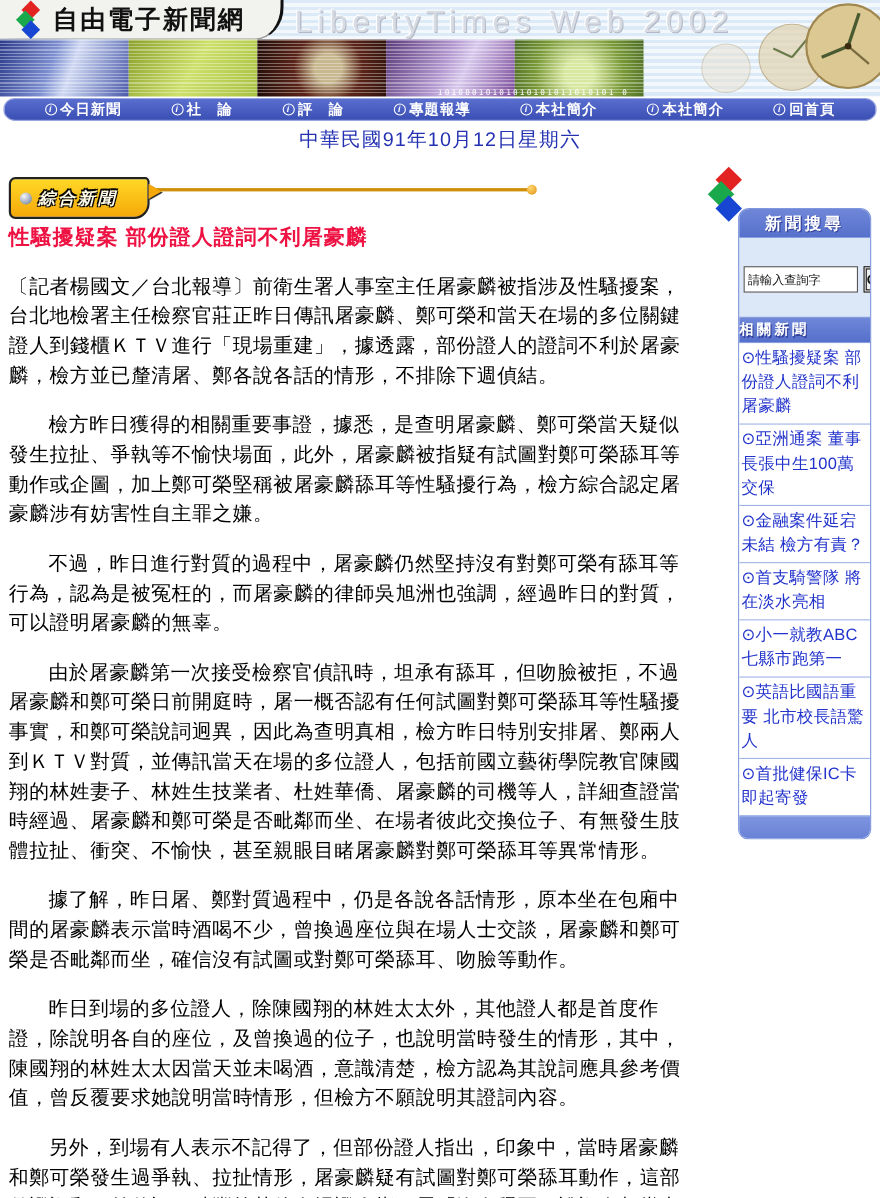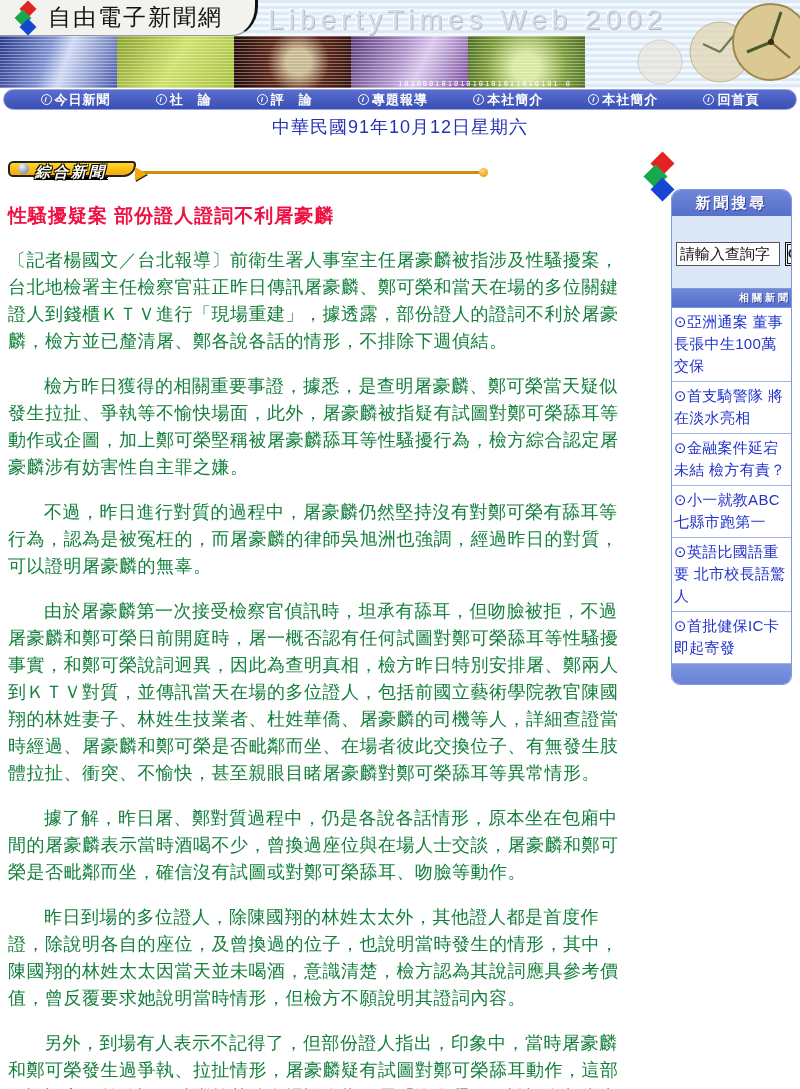--- a/index.html
+++ b/index.html
@@ -29,21 +29,21 @@
     border-bottom-right-radius: 26px 30px;
     display: flex; align-items: center; gap: 8px;
     padding-left: 14px;
     z-index: 3;
   }
   .diamond-logo { position: relative; width: 26px; height: 30px; flex: 0 0 26px; }
   .diamond-logo i { position: absolute; width: 12px; height: 12px; transform: rotate(45deg); }
   .diamond-logo .d-red   { background:#e32222; left: 8px; top: 0; }
   .diamond-logo .d-green { background:#19a84c; left: 3px; top: 9px; }
   .diamond-logo .d-blue  { background:#1747d2; left: 8px; top: 18px; }
-  .brand-name { font-size: 23px; font-weight: normal; color:#111; letter-spacing: 2px; white-space: nowrap; }
+  .brand-name { font-size: 23px; font-weight: bold; color:#111; letter-spacing: 2px; white-space: nowrap; }
   .banner-title {
     position: absolute; left: 268px; top: 4px;
     font-size: 28px; font-weight: normal; letter-spacing: 5px;
     color: #d7dbe3; text-shadow: 1px 1px 0 #b3b9c6, -1px -1px 0 #ffffff;
     z-index: 2; white-space: nowrap;
   }
   .photo-strip {
     position: absolute; left: 0; top: 36px; height: 52px; width: 585px;
     display: flex; z-index: 1;
   }
@@ -91,27 +91,26 @@
 
   
   .content-row { display: flex; align-items: flex-start; margin-top: 14px; }
   .main-col { width: 642px; padding: 0 8px 0 8px; }
   .side-col { width: 150px; margin-left: 0; position: relative; }
 
   
   .section-banner { position: relative; height: 24px; margin: 6px 0 18px 0; }
   .banner-pill {
     position: absolute; left: 0; top: 0;
-    height: 16px; width: 128px;
+    height: 38px; width: 128px;
     background: linear-gradient(180deg,#ffd825,#f5a80a);
     border: 2px solid #222;
     border-radius: 6px 4px 14px 6px;
-    display: flex; gap: 6px; padding: 0 8px;
+    display: flex; align-items: center; gap: 6px; padding: 0 8px;
     z-index: 2;
-    text-decoration: underline;
   }
   .banner-pill::after {
     content:""; position:absolute; right:-13px; top:4px;
     border-left: 12px solid #f5a80a; border-top: 7px solid transparent; border-bottom: 7px solid transparent;
     filter: drop-shadow(1px 1px 0 #222);
   }
   .banner-ball {
     width: 11px; height: 11px; border-radius: 50%;
     background: radial-gradient(circle at 35% 30%, #f4f6fa, #8e9ab0 70%, #5a6478);
   }
@@ -126,21 +125,21 @@
   }
   .banner-line::after {
     content:""; position:absolute; right:-4px; top:-3px;
     width: 9px; height: 9px; border-radius: 50%;
     background: radial-gradient(circle at 35% 30%, #ffd870, #e09010);
   }
 
   
   .headline { color: #ee1243; font-size: 19px; font-weight: bold; margin: 14px 0 6px 0; letter-spacing: 1px; }
   .article p {
-    color: #15803d; font-size: 18px; line-height: 27px;
+    color: #000000; font-size: 18px; line-height: 27px;
     margin-top: 18px; text-indent: 2em; letter-spacing: 0.5px;
   }
   .article p.first { text-indent: 0; }
 
   
   .side-logo { position: relative; height: 40px; width: 40px; margin-bottom: -6px; z-index: 5; }
   .side-logo i { position: absolute; width: 17px; height: 17px; transform: rotate(45deg); }
   .side-logo .d-red   { background:#e32222; left: 12px; top: 0; }
   .side-logo .d-green { background:#19a84c; left: 5px;  top: 13px; }
   .side-logo .d-blue  { background:#1747d2; left: 12px; top: 26px; }
@@ -153,34 +152,34 @@
   }
   .side-hdr {
     background: linear-gradient(180deg,#7087d8,#5570cc);
     color: #fff; font-size: 15px; font-weight: bold; letter-spacing: 3px;
     text-align: center; padding: 4px 0 3px 0;
     text-shadow: 1px 1px 0 #334099;
   }
   .search-body { padding: 26px 4px 22px 4px; display: flex; align-items: center; gap: 5px; }
   .search-input {
     width: 104px; height: 24px; border: 1px solid #555; background: #fff;
-    font-size: 15px; color: #111; padding: 1px 3px;
+    font-size: 11px; color: #111; padding: 1px 3px;
     font-family: "Liberation Sans", sans-serif;
   }
   .go-btn {
     width: 30px; height: 24px;
     border: 3px double #111; background: #f0f0f0;
     font-size: 12px; font-weight: bold; color: #111;
     font-family: "Liberation Sans", sans-serif; cursor: pointer; line-height: 1;
   }
   .related-hdr {
     background: linear-gradient(180deg,#7087d8,#5570cc);
     border-top: 1px solid #7f97dc; border-bottom: 1px solid #7f97dc;
-    color: #fff; font-size: 10px; font-weight: bold; letter-spacing: 3px;
-    text-align: right; padding: 2px 0;
+    color: #fff; font-size: 13px; font-weight: bold; letter-spacing: 3px;
+    text-align: left; padding: 2px 0;
     text-shadow: 1px 1px 0 #334099;
   }
   .related-list { background: #fff; }
   .related-item {
     border-bottom: 1px solid #9fb4e6;
     color: #2233cc; font-size: 15px; line-height: 22px;
     padding: 3px 2px 4px 2px; cursor: pointer; letter-spacing: 0.3px;
   }
   .side-cap { height: 20px; background: linear-gradient(180deg,#7e95e0,#6a82d6); border-radius: 0 0 8px 8px; }
 </style>
@@ -290,23 +289,24 @@
         <i class="d-blue"></i>
     </div>
     <div class="side-box">
       <div class="side-hdr">新聞搜尋</div>
       <div class="search-body">
         <input class="search-input" type="text" value="請輸入查詢字" style="">
         <button class="go-btn">GO</button>
       </div>
       <div class="related-hdr">相關新聞</div>
       <div class="related-list">
+        <div class="related-item"><span>⊙</span><span>性騷擾疑案 部份證人證詞不利屠豪麟</span></div>
         <div class="related-item"><span>⊙</span><span>亞洲通案 董事長張中生100萬交保</span></div>
+        <div class="related-item"><span>⊙</span><span>金融案件延宕未結 檢方有責？</span></div>
         <div class="related-item"><span>⊙</span><span>首支騎警隊 將在淡水亮相</span></div>
-        <div class="related-item"><span>⊙</span><span>金融案件延宕未結 檢方有責？</span></div>
         <div class="related-item"><span>⊙</span><span>小一就教ABC 七縣市跑第一</span></div>
         <div class="related-item"><span>⊙</span><span>英語比國語重要 北市校長語驚人</span></div>
         <div class="related-item"><span>⊙</span><span>首批健保IC卡 即起寄發</span></div>
       </div>
       <div class="side-cap"></div>
     </div>
   </div>
 </div>
 
 </body></html>

